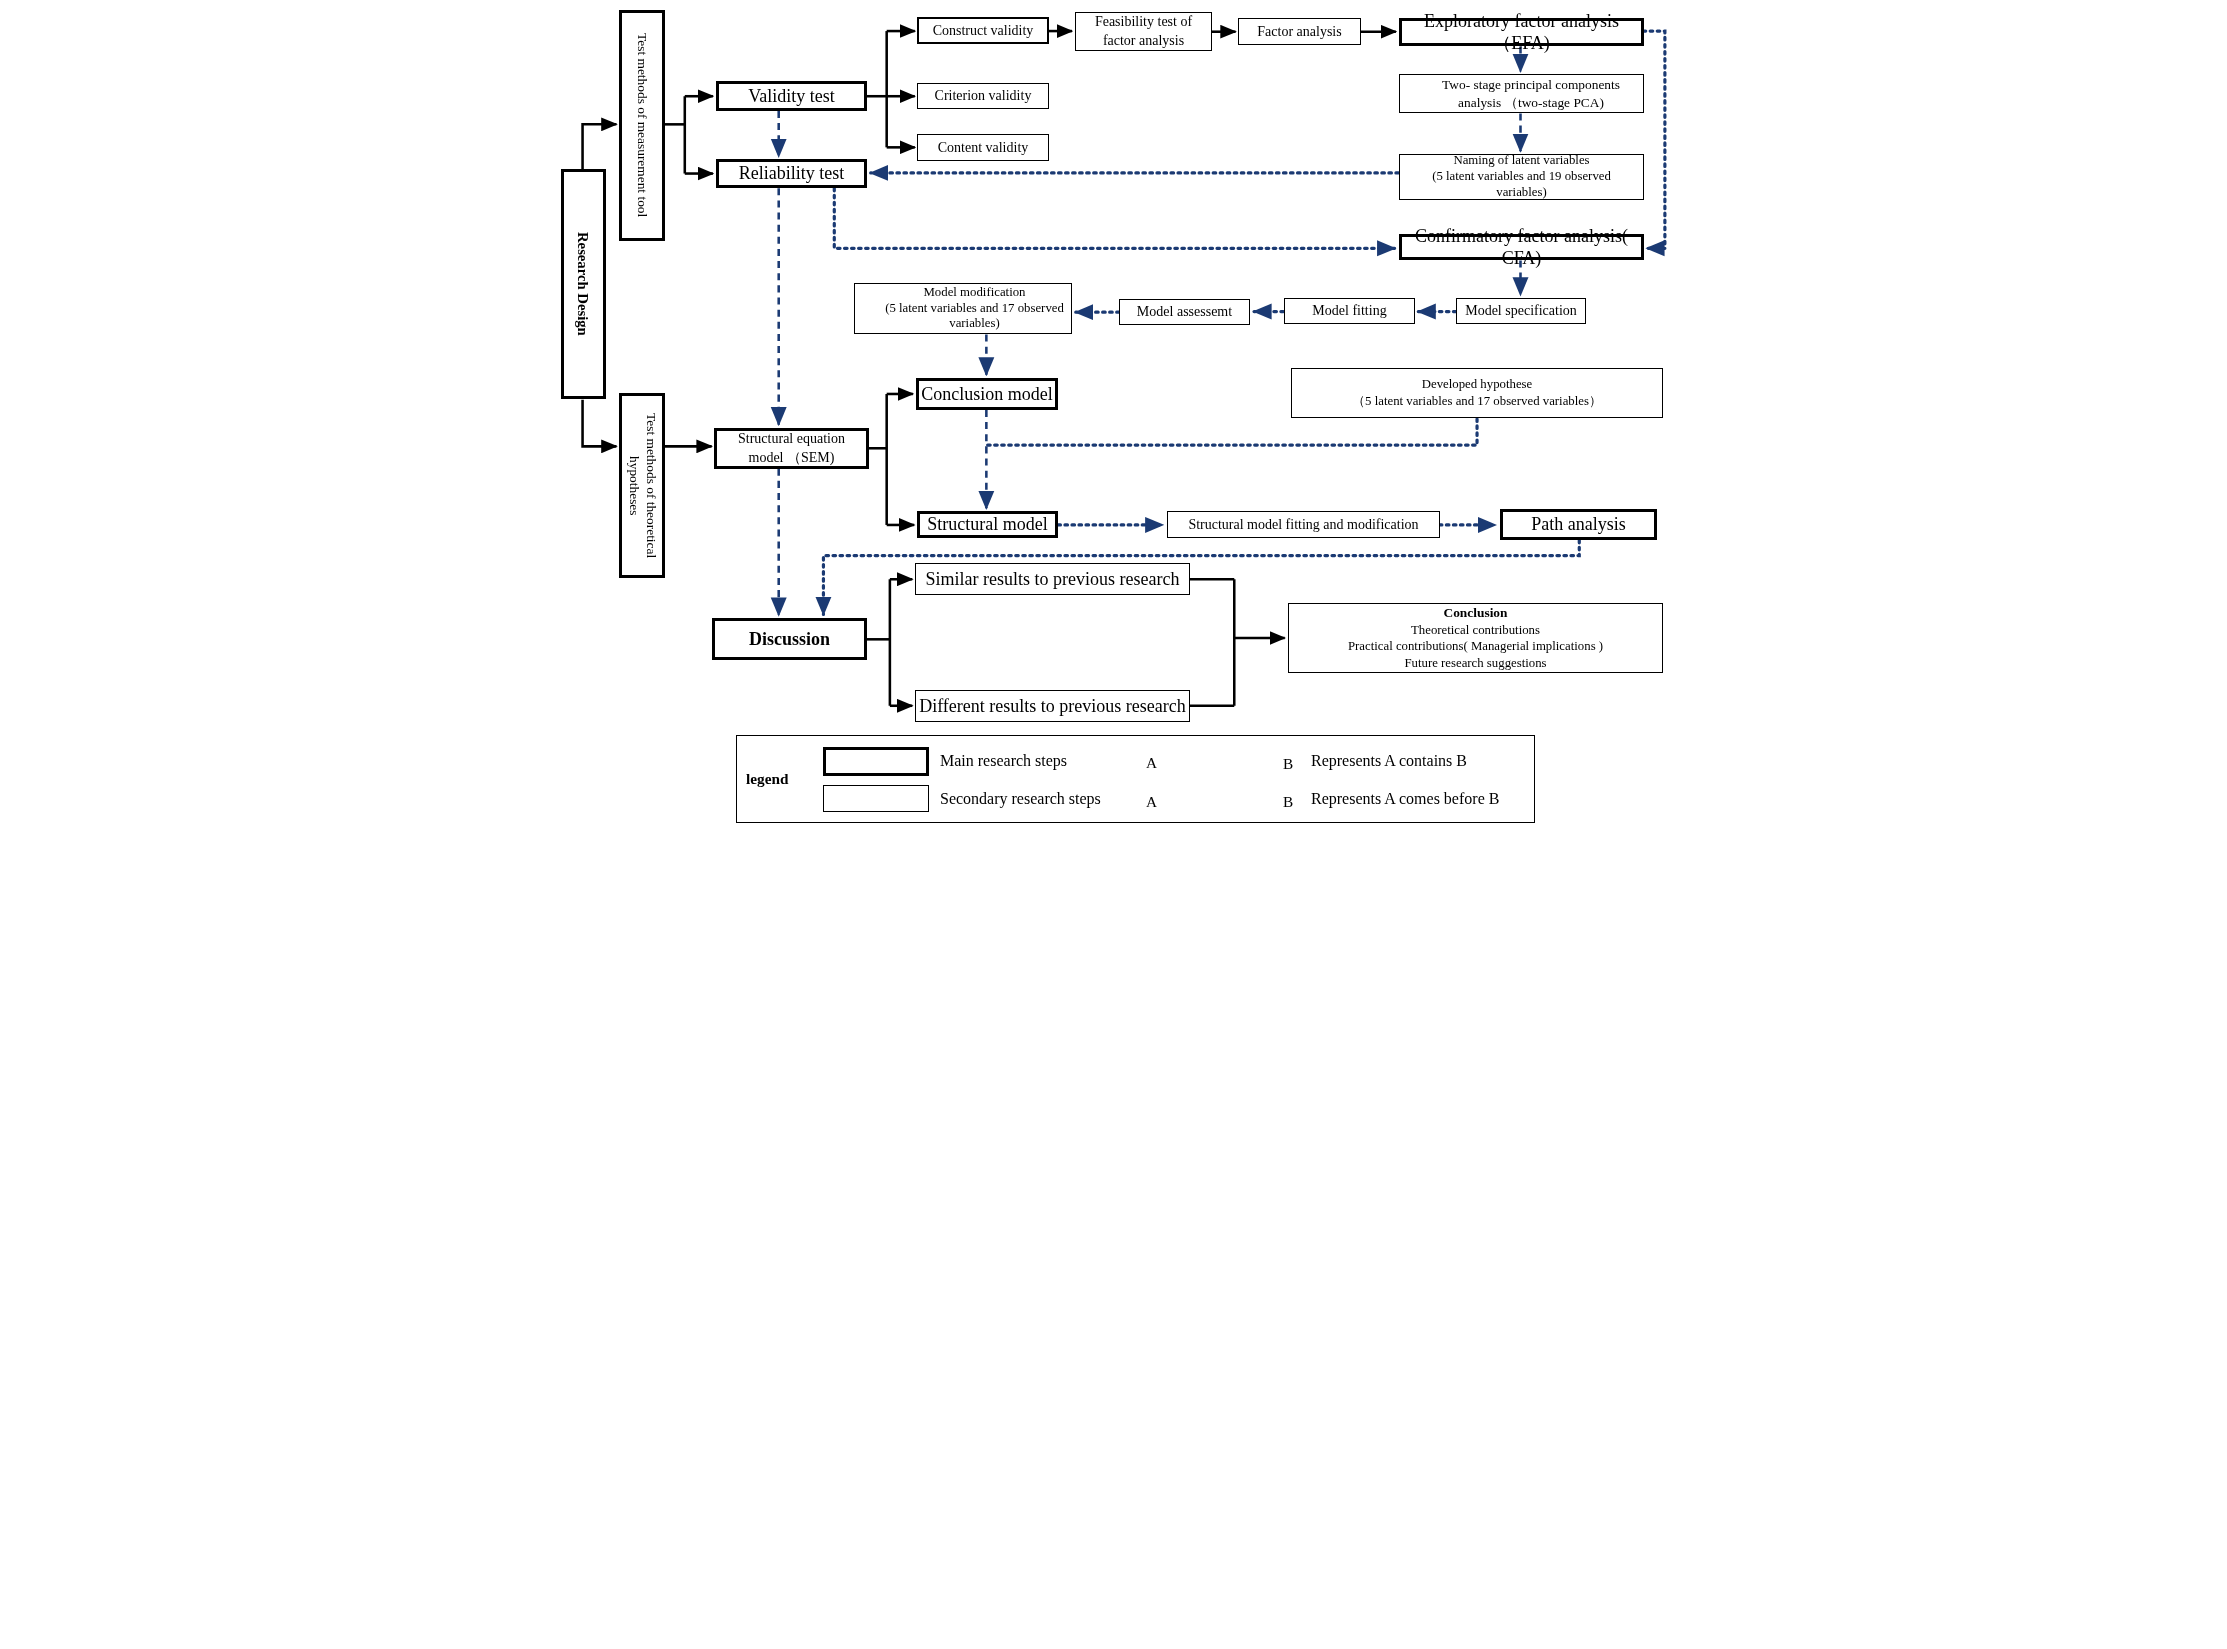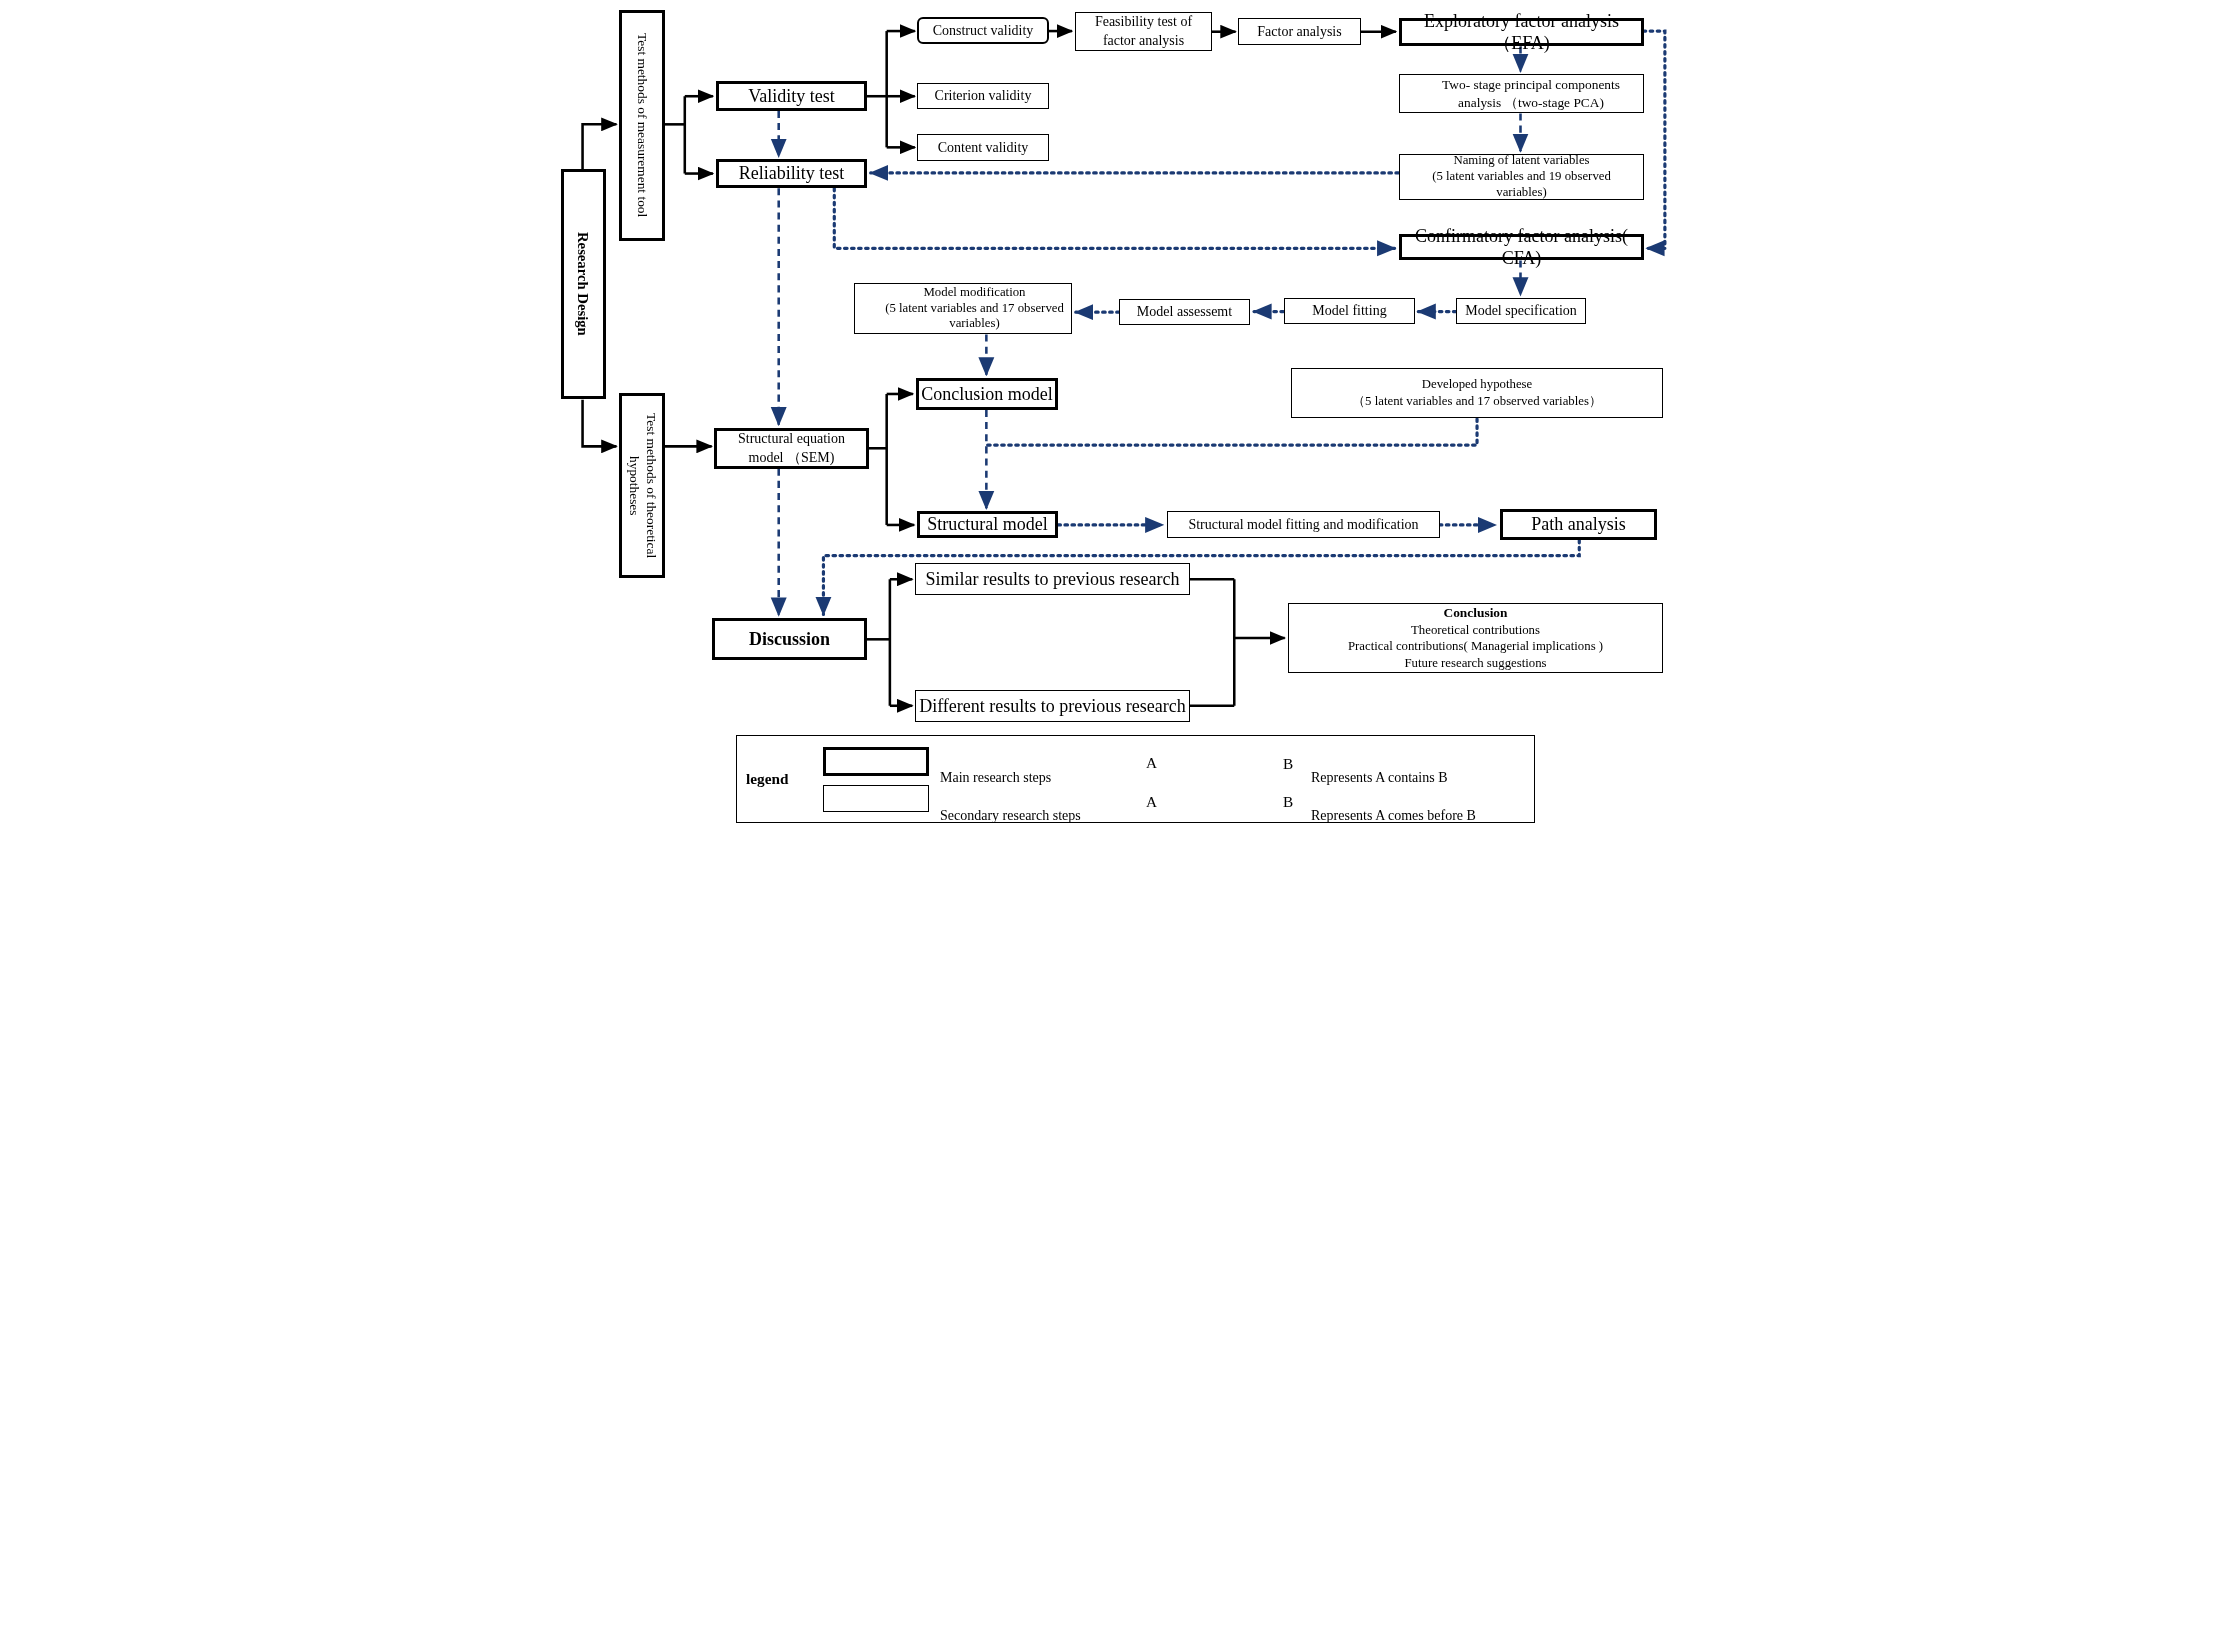--- a/index.html
+++ b/index.html
@@ -2,30 +2,30 @@
 <html style="font-size:10.2px"><head>
 <meta charset="utf-8">
 <style>
   html,body{margin:0;padding:0;background:#ffffff;}
   body{font-family:"Liberation Serif","DejaVu Serif",serif;color:#000;}
   #canvas{position:relative;width:1113px;height:825px;background:#fff;margin:0 auto;overflow:hidden;}
   svg.connectors{position:absolute;left:0;top:0;width:1113px;height:825px;z-index:1;}
   .node{position:absolute;background:#fff;border-style:solid;border-color:#000;
         display:flex;flex-direction:column;align-items:center;justify-content:center;
         text-align:center;z-index:2;box-sizing:border-box;line-height:1.25;}
-  .b6{border-width:3.8px;} .b5{border-width:3.2px;} .b4{border-width:2.6px;border-radius:6px;}
+  .b6{border-width:3.8px;} .b5{border-width:3.2px;} .b4{border-width:2.6px;}
   .b3{border-width:1.9px;} .b2{border-width:1.3px;}
   .vert{writing-mode:vertical-rl;}
   .bold{font-weight:bold;}
   .fs24{font-size:18px;} .fs23{font-size:14.7px;} .fs22{font-size:14px;}
   .fs21{font-size:13.4px;} .fs20{font-size:12.8px;}
   .lh{line-height:1.3;}
   
   .legend-label{position:absolute;z-index:2;font-weight:bold;font-size:15.3px;}
-  .legend-text{position:absolute;z-index:2;font-size:14px;white-space:nowrap;margin-top:18px;}
+  .legend-text{position:absolute;z-index:2;font-size:16px;white-space:nowrap;}
   .legend-ab{position:absolute;z-index:2;font-size:15.3px;}
   .sample{position:absolute;background:#fff;border-style:solid;border-color:#000;z-index:2;box-sizing:border-box;}
 </style>
 </head>
 <body>
 
 <div id="canvas">
 
   <svg class="connectors" viewBox="0 0 1742 1290" xmlns="http://www.w3.org/2000/svg">
     <defs>

